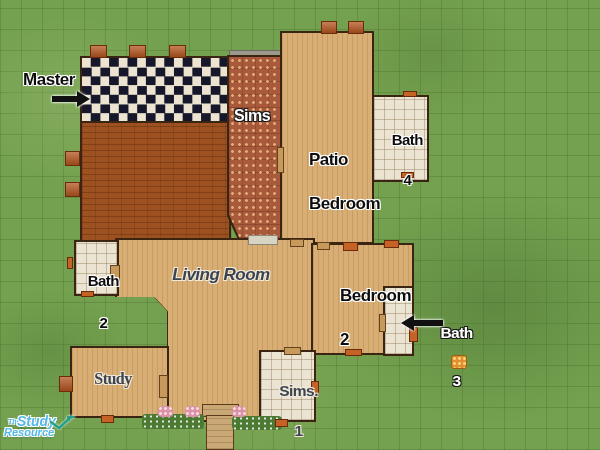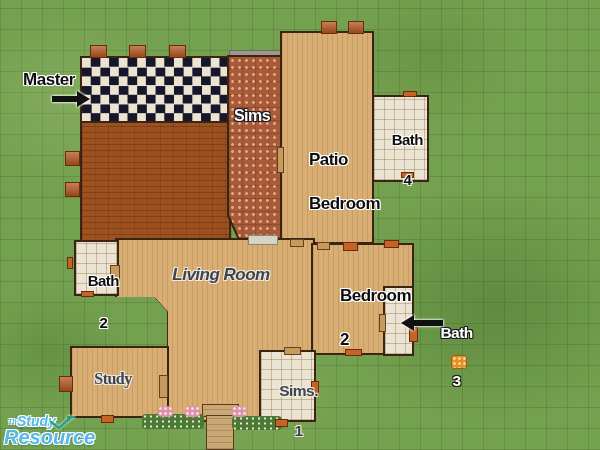--- a/index.html
+++ b/index.html
@@ -197,21 +197,21 @@
   <div class="lbl lbl-slate ctr" style="left:113px;top:369px;font-size:16px;font-family:Liberation Serif, serif;">Study</div>
 
   <div class="lbl lbl-slate ctr" style="left:291px;top:361px;font-size:15.5px;line-height:20px;">
     <span>Sims.</span><br>
     <span>1</span>
   </div>
 
   <div style="position:absolute;left:2px;top:410px;width:80px;height:36px;">
     <span class="wm" style="left:6px;top:8px;font-size:7px;">The</span>
     <span class="wm" style="left:15px;top:3px;font-size:14px;">Study</span>
-    <span class="wm" style="left:2px;top:16px;font-size:20px;">Resource</span>
+    <span class="wm" style="left:2px;top:16px;font-size:11px;">Resource</span>
     <svg width="26" height="18" viewBox="0 0 26 18" style="position:absolute;left:48px;top:4px;filter:drop-shadow(0 0 1px #fff);">
       <polyline points="1,8 9,14 21,3" fill="none" stroke="#27a08b" stroke-width="2.5" stroke-linecap="round" stroke-linejoin="round"></polyline>
       <rect x="17" y="2" width="3" height="5" fill="#27a08b"></rect>
       <polygon points="20,1 26,3 20,5" fill="#27a08b"></polygon>
     </svg>
   </div>
 
 </div>
 
 </body></html>

